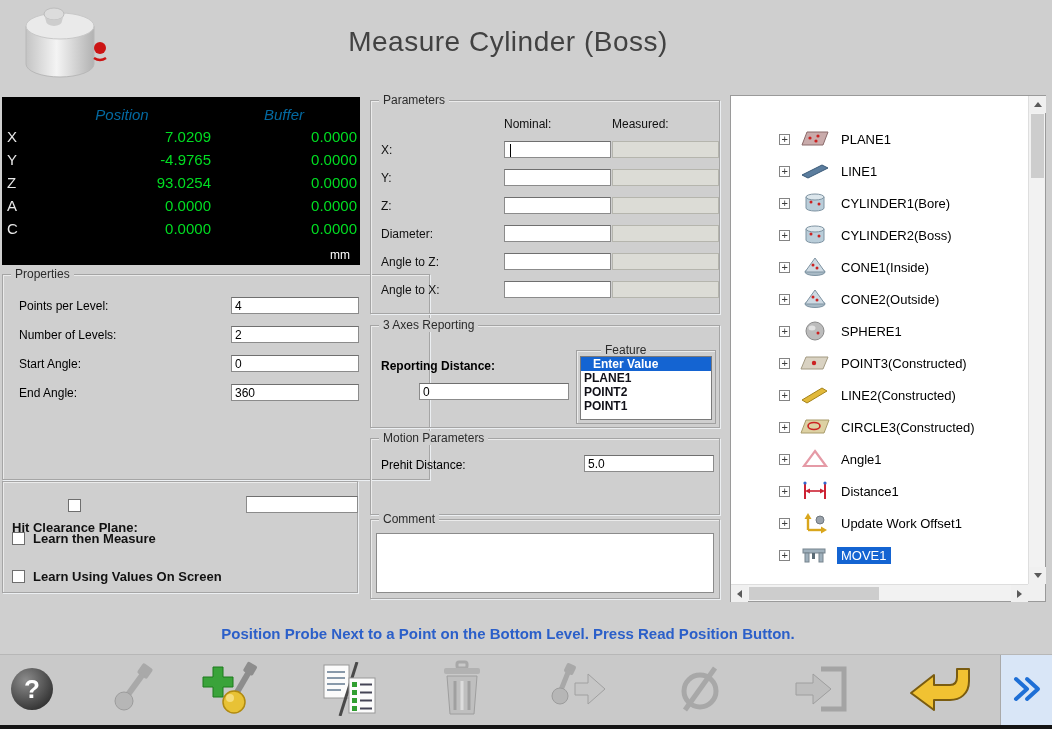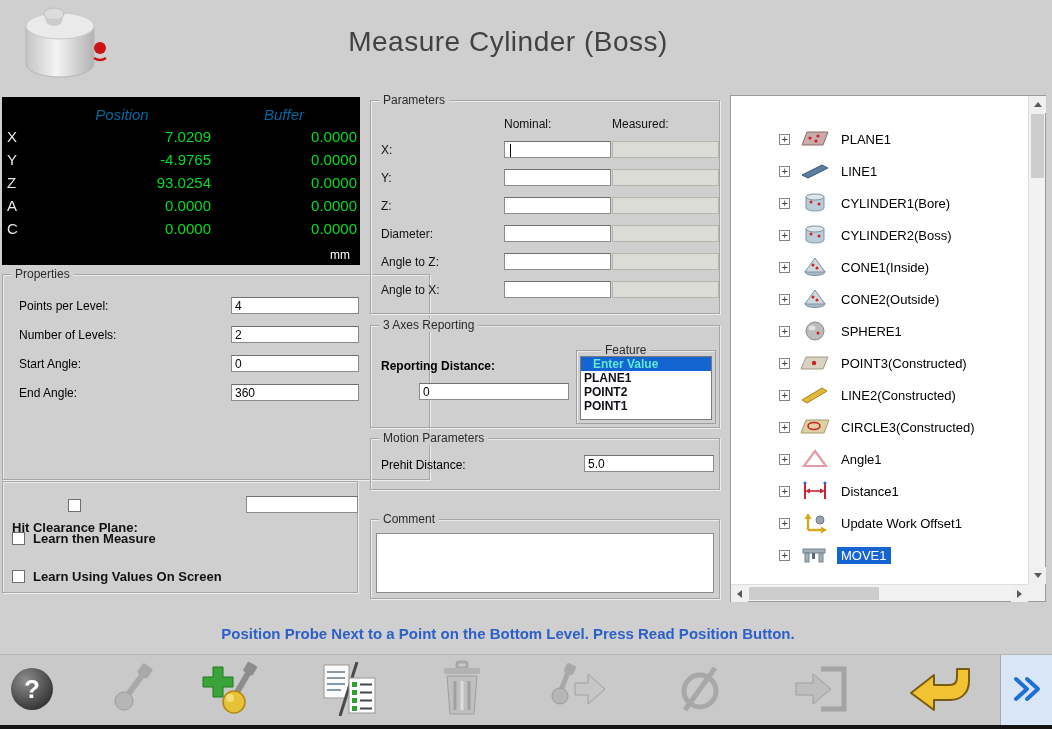--- a/index.html
+++ b/index.html
@@ -50,21 +50,21 @@
 
   
   .rep-label { position:absolute; left:10px; top:33px; font-size:12px;font-weight:bold; }
   .rep-input { position:absolute; left:48px; top:57px; width:150px; }
   .feature-box { position:absolute; left:205px; top:24px; width:140px; height:74px;
                  border:1px solid #a0a0a0; box-shadow:inset 1px 1px 0 #ececec; }
   .feature-box .gb-label { left:4px;margin-left:20px; }
   .feature-list { position:absolute; left:3px; top:5px; right:3px; bottom:3px; background:#fff;
                   border:1px solid #7a7a7a; overflow:hidden; }
   .fl-item { height:14px; line-height:14px; padding-left:3px; font-size:12px; font-weight:bold; color:#101018; }
-  .fl-item.selected { background:#1464d2; color:#5eead4;padding-left:12px; }
+  .fl-item.selected { background:#1464d2; color:#ffffff;padding-left:12px; }
 
   
   .motion-label { position:absolute; left:10px; top:19px; font-size:12px; }
   .motion-input { position:absolute; left:213px; top:16px; width:130px; }
   .comment-area { position:absolute; left:5px; top:13px; width:338px; height:60px;
                   border:1px solid #8b8b8b; background:#fff; resize:none;
                   font:12px "Liberation Sans",sans-serif; }
 
   
   .tree-panel { position:absolute; left:730px; top:95px; width:316px; height:507px;
@@ -243,21 +243,21 @@
       <span class="gb-label">Feature</span>
       <div class="feature-list">
         <div class="fl-item selected">Enter Value</div>
         <div class="fl-item">PLANE1</div>
         <div class="fl-item">POINT2</div>
         <div class="fl-item">POINT1</div>
       </div>
     </div>
   </div>
 
-  <div class="groupbox" style="left:370px; top:438px; width:350px; height:52px;padding-left:28px;">
+  <div class="groupbox" style="left:370px; top:438px; width:350px; height:77px;padding-left:28px;">
     <span class="gb-label">Motion Parameters</span>
     <span class="motion-label">Prehit Distance:</span>
     <input class="win-input motion-input" value="5.0" style="">
   </div>
 
   <div class="groupbox" style="left:370px; top:519px; width:350px; height:80px;">
     <span class="gb-label">Comment</span>
     <textarea class="comment-area" style=""></textarea>
   </div>
 

